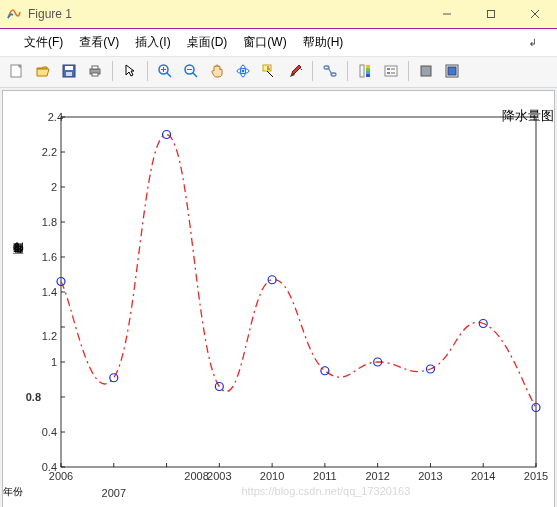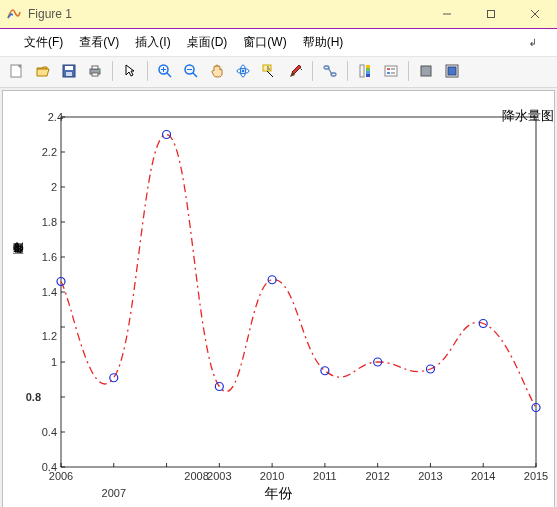--- a/index.html
+++ b/index.html
@@ -104,22 +104,21 @@
   }
   .tick-label-x, .tick-label-y {
     position: absolute;
     font-size: 11px;
     color: #333;
   }
   .tick-label-x { transform: translateX(-50%); }
   .tick-label-y { transform: translateY(-50%); text-align: right; }
   .axis-label-x {
     position: absolute;
-    font-size: 14px;
-    text-align: center;
+    font-size: 10px;
     width: 100%;
   }
   .axis-label-y {
     position: absolute;
     font-size: 11px;
     writing-mode: vertical-rl;
     transform: rotate(180deg);
   }
   .watermark {
     position: absolute;
@@ -335,20 +334,21 @@
             <circle cx="105.55555555555554" cy="17.5" r="4" class="marker"></circle>
             <circle cx="158.33333333333331" cy="269.5" r="4" class="marker"></circle>
             <circle cx="211.1111111111111" cy="162.75000000000003" r="4" class="marker"></circle>
             <circle cx="263.8888888888889" cy="253.75" r="4" class="marker"></circle>
             <circle cx="316.66666666666663" cy="245" r="4" class="marker"></circle>
             <circle cx="369.44444444444446" cy="252" r="4" class="marker"></circle>
             <circle cx="422.2222222222222" cy="206.5" r="4" class="marker"></circle>
             <circle cx="475" cy="290.5" r="4" class="marker"></circle>
           </svg>
         </div>
+      <div class="watermark" id="watermark" style="left: 238.5px; top: 394px;">https://blog.csdn.net/qq_17320163</div>
     <div class="tick-label-x" style="left: 58px; top: 379px;">2006</div>
         <div class="tick-label-x" style="left: 110.778px; top: 396px;">2007</div>
         <div class="tick-label-x" style="left: 163.556px; top: 379px; margin-left: 30px;">2008</div>
         <div class="tick-label-x" style="left: 216.333px; top: 379px;">2003</div>
         <div class="tick-label-x" style="left: 269.111px; top: 379px;">2010</div>
         <div class="tick-label-x" style="left: 321.889px; top: 379px;">2011</div>
         <div class="tick-label-x" style="left: 374.667px; top: 379px;">2012</div>
         <div class="tick-label-x" style="left: 427.444px; top: 379px;">2013</div>
         <div class="tick-label-x" style="left: 480.222px; top: 379px;">2014</div>
         <div class="tick-label-x" style="left: 533px; top: 379px;">2015</div>

